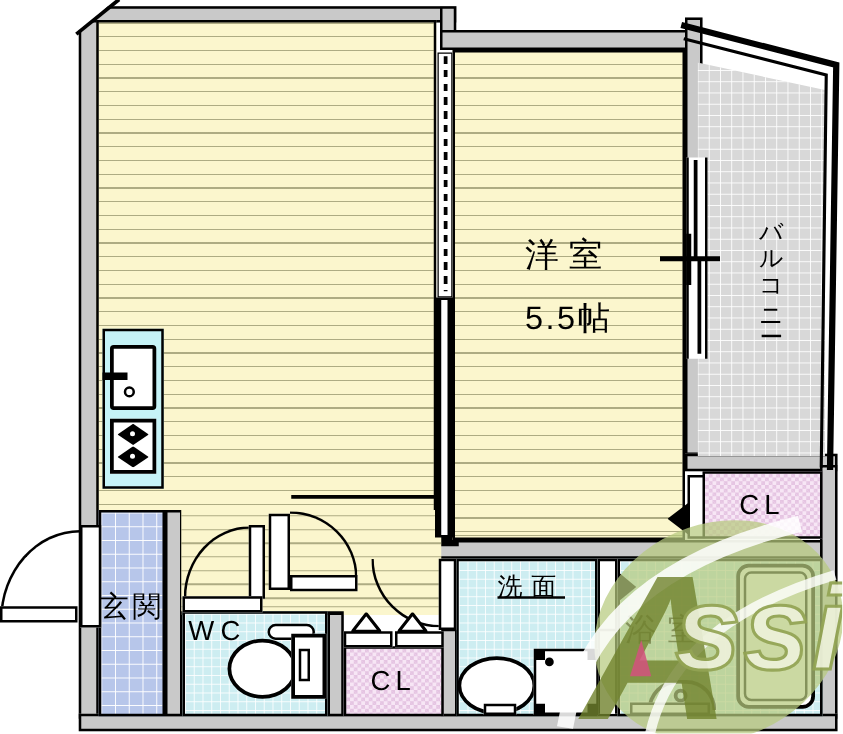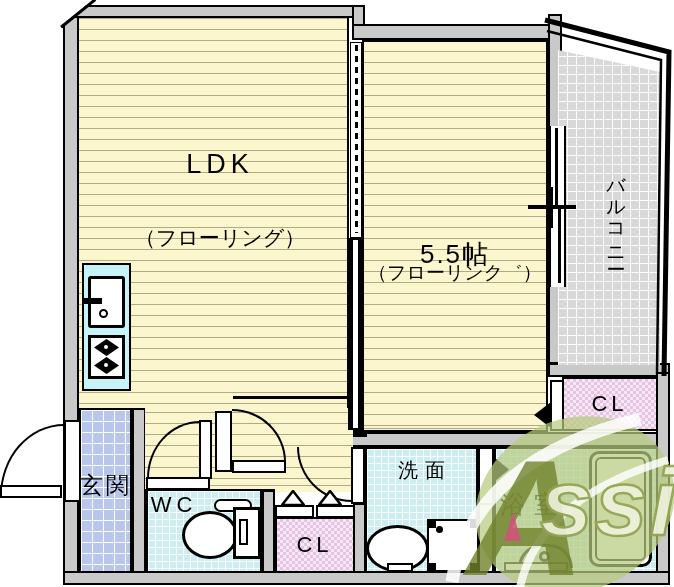--- a/index.html
+++ b/index.html
@@ -146,33 +146,31 @@
     <div class="abs" style="left:7px;top:5px;width:7px;height:7px;background:#000;border-radius:50%;"></div>
   </div>
 
   <div class="abs" style="left:589px;top:451px;width:63px;height:116px;background:#fff;border:3px solid #000;border-radius:10px;z-index:2;">
     <div class="abs" style="left:3px;top:3px;width:51px;height:104px;border:2px solid #000;border-radius:6px;background:#fff;"></div>
   </div>
   <div class="abs" style="left:518px;top:544px;width:55px;height:24px;border:3px solid #000;border-bottom:none;border-radius:55px 55px 0 0;z-index:2;"></div>
   <div class="abs" style="left:539px;top:551px;width:11px;height:11px;border:3px solid #000;border-radius:50%;z-index:2;"></div>
   <div class="wh" style="left:504px;top:562px;width:64px;height:10px;z-index:2;"></div>
 
-  <div class="t" style="left:150px;top:150px;width:140px;font-size:27px;letter-spacing:5px;z-index:4;">LDK</div>
-  <div class="t" style="left:110px;top:226px;width:220px;font-size:21px;z-index:4;">（フローリング）</div>
 
+  <div class="t" style="left:395px;top:190px;width:120px;font-size:27px;letter-spacing:8px;z-index:4;">洋室</div>
   <div class="t" style="left:395px;top:228px;width:120px;font-size:26px;letter-spacing:2px;z-index:4;margin-top:12px;">5.5帖</div>
-  <div class="t" style="left:368px;top:263px;width:170px;font-size:19px;z-index:4;">（フローリンク゛）</div>
 
   <div class="t" style="left:600px;top:142px;width:26px;height:140px;writing-mode:vertical-rl;font-size:19px;letter-spacing:2px;z-index:4;">バルコニー</div>
 
   <div class="t" style="left:79px;top:473px;width:54px;font-size:23px;letter-spacing:3px;z-index:4;">玄関</div>
 
   <div class="t" style="left:148px;top:493px;width:52px;font-size:22px;letter-spacing:5px;z-index:4;">WC</div>
 
-  <div class="t" style="left:385px;top:459px;width:80px;font-size:20px;letter-spacing:7px;z-index:4;">洗面</div>
+  <div class="t" style="left:385px;top:459px;width:80px;font-size:20px;letter-spacing:7px;z-index:4;text-decoration:underline;">洗面</div>
 
   <div class="t" style="left:498px;top:491px;width:72px;font-size:25px;letter-spacing:9px;z-index:4;">浴室</div>
 
   <div class="t" style="left:287px;top:533px;width:55px;font-size:22px;letter-spacing:4px;z-index:4;">CL</div>
   <div class="t" style="left:582px;top:392px;width:55px;font-size:22px;letter-spacing:4px;z-index:4;">CL</div>
 
   <svg style="left:420px;top:390px;z-index:6;" width="254" height="197" viewBox="420 390 254 197">
     <ellipse cx="575" cy="505" rx="102" ry="86" transform="rotate(-24 575 505)" fill="#b7ca7e" opacity="0.72"></ellipse>
     <path d="M 452,582 Q 472,460 640,419" stroke="#fff" stroke-width="13" fill="none" opacity="0.85"></path>
     <path d="M 520,587 Q 540,498 668,460" stroke="#fff" stroke-width="8" fill="none" opacity="0.8"></path>

